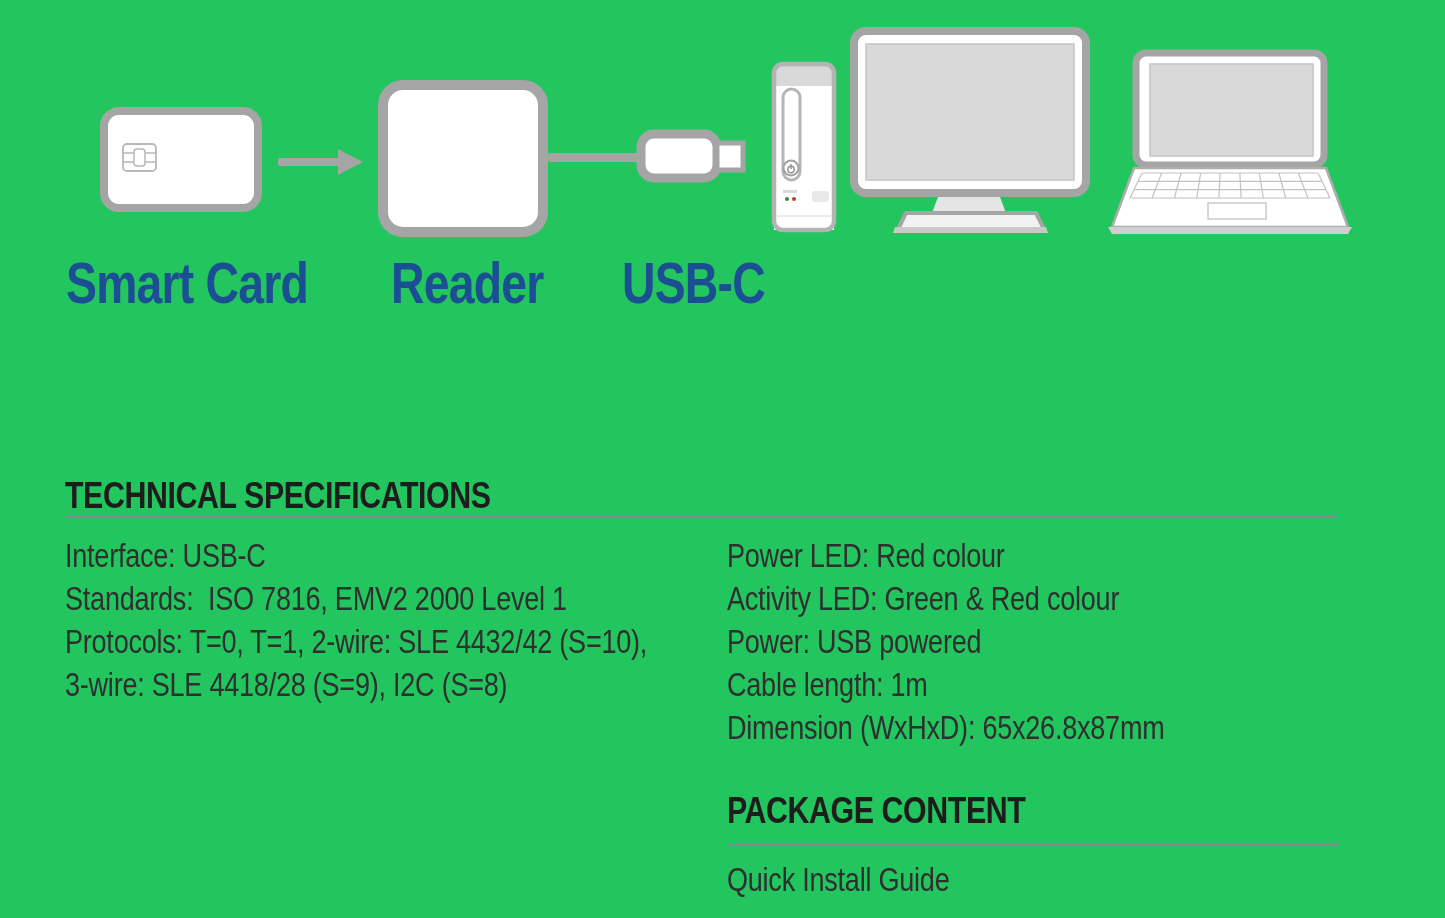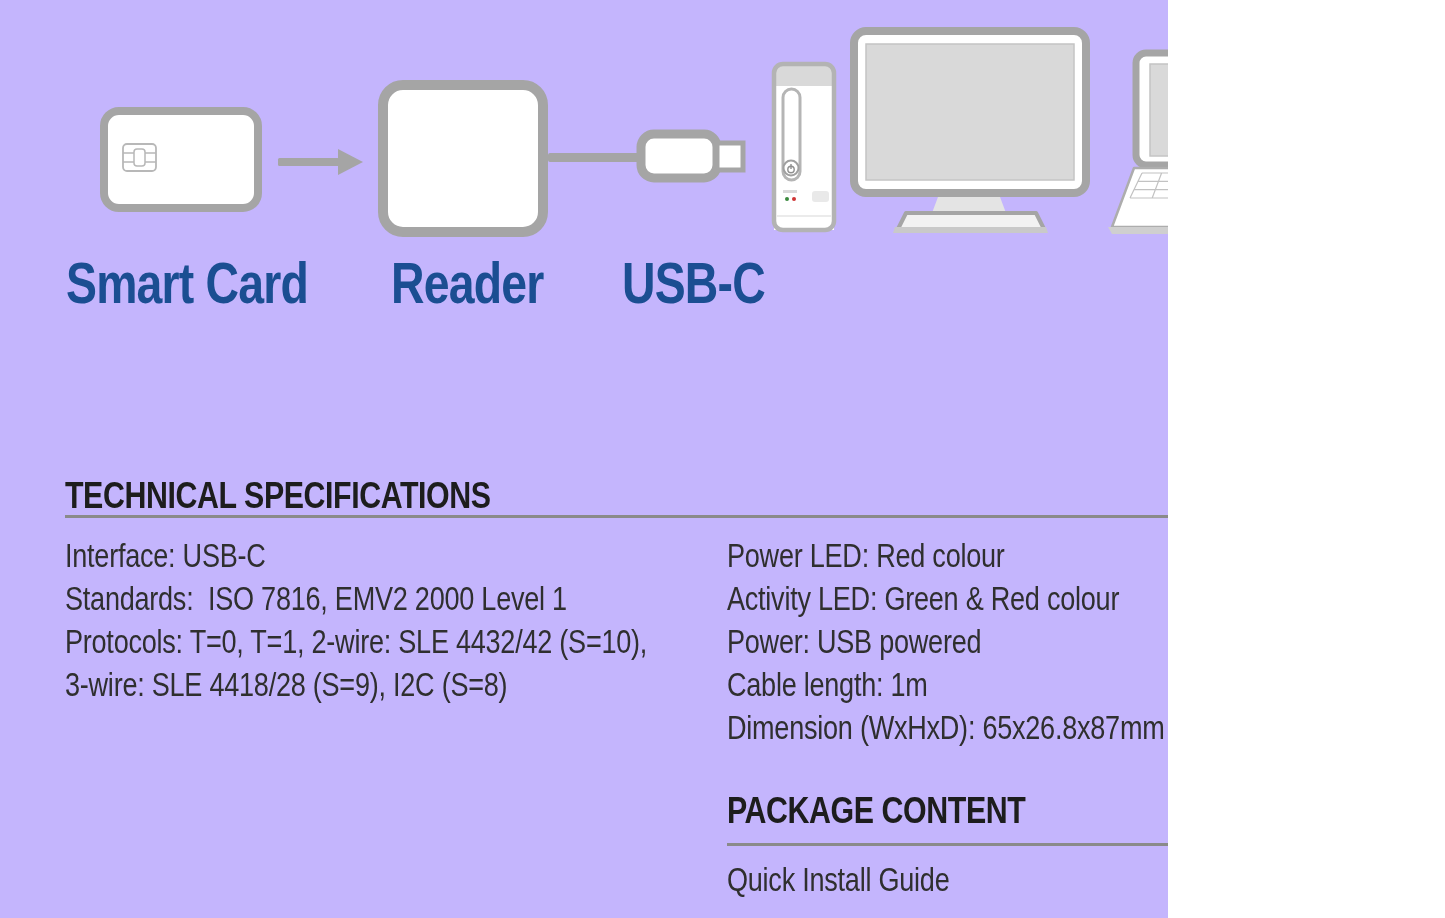--- a/index.html
+++ b/index.html
@@ -3,23 +3,23 @@
 <meta charset="utf-8">
 <style>
   html, body {
     margin: 0;
     padding: 0;
     background: #ffffff;
     font-family: "Liberation Sans", sans-serif;
   }
   #page {
     position: relative;
-    width: 1168px;
+    width: 1445px;
     height: 918px;
-    background: #c4b5fd;
+    background: #22c55e;
     overflow: hidden;
   }
   #diagram-svg {
     position: absolute;
     left: 0;
     top: 0;
     width: 1445px;
     height: 340px;
   }
   .device-label {

